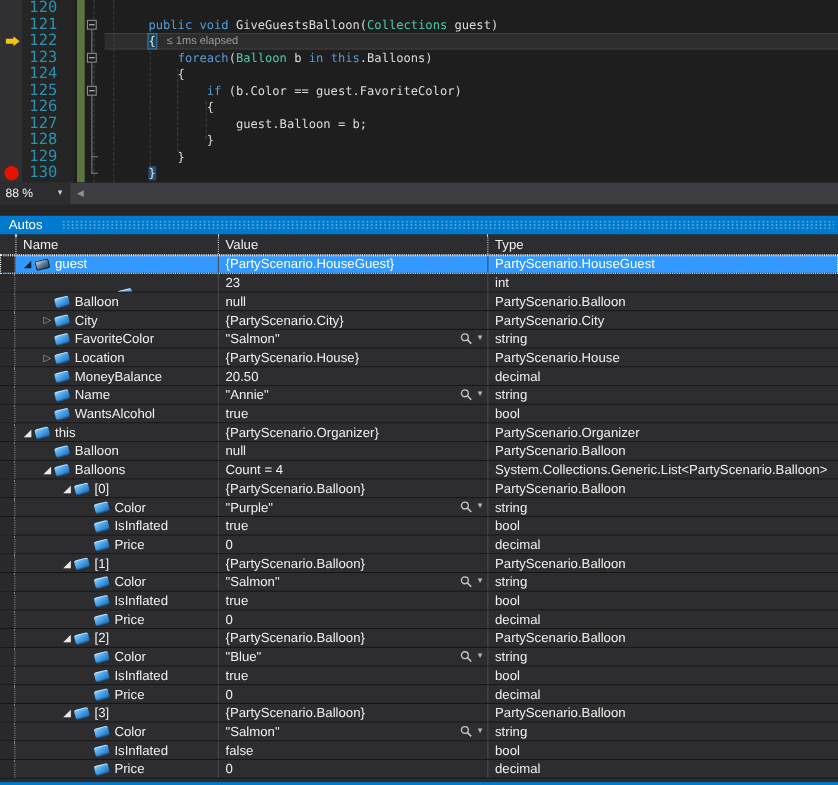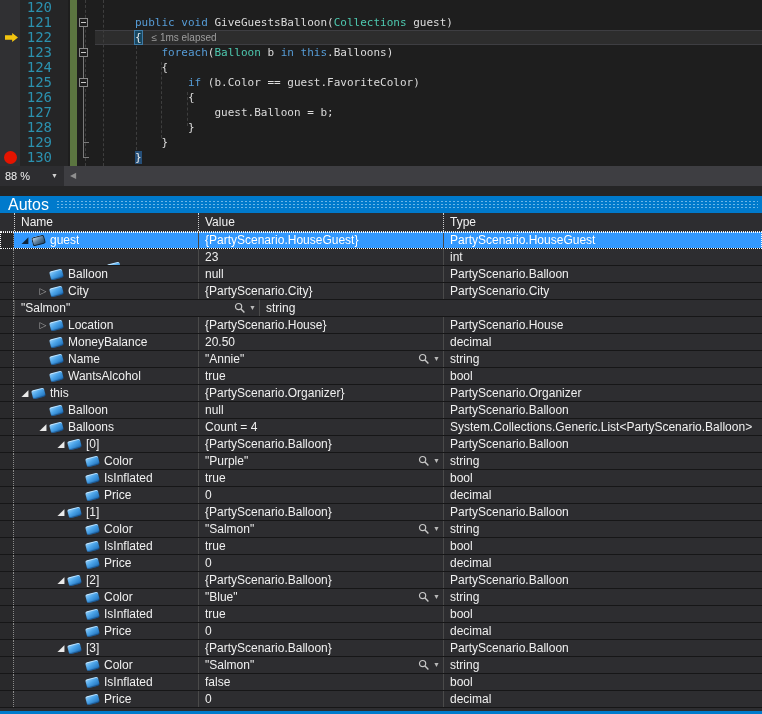--- a/index.html
+++ b/index.html
@@ -41,21 +41,21 @@
   #zoom-combo{position:absolute;left:0;top:0;width:64px;height:20px;background:#2D2D30;
         color:#F1F1F1;font-size:11px;line-height:20px;}
   #zoom-combo .lbl{padding-left:5px;}
   #zoom-combo .caret{position:absolute;right:6px;top:0;font-size:7px;color:#D0D0D0;line-height:20px;}
   #hscroll-arrow{position:absolute;left:70px;top:0;font-size:8px;color:#8F8F8F;line-height:20px;}
   #gapstrip{position:absolute;left:0;top:186px;width:762px;height:10px;background:#252526;}
 
   
   #autos{position:absolute;left:0;top:196px;width:762px;height:515px;background:#2D2D30;overflow:hidden;}
   #autos-title{position:relative;height:17px;background:var(--accent);}
-  #autos-title .t{position:absolute;left:8px;top:0;line-height:17px;font-size:16px;color:#FFFFFF;}
+  #autos-title .t{position:absolute;left:8px;top:0;line-height:17px;font-size:12px;color:#FFFFFF;}
   #autos-title .dots{position:absolute;left:56px;right:4px;top:4px;bottom:4px;
         background-image:radial-gradient(#6CB6E8 0.8px,transparent 1px);background-size:4px 3px;}
   #grid-header{display:flex;height:19px;box-sizing:border-box;background:#2D2D30;
         border-bottom:1px dotted #E6E6E6;color:#F1F1F1;font-size:12px;}
   #grid-header .hc{box-sizing:border-box;line-height:18px;padding-left:6px;border-left:1px dotted #CFCFCF;overflow:hidden;}
   #grid-header .hgut{width:14px;border-left:none;}
   #grid-header .hname{width:184px;}
   #grid-header .hval{width:245px;}
   #grid-header .htype{flex:1;}
   #rows{position:relative;}
@@ -202,20 +202,25 @@
             <span class="picon"></span>
             <span class="name-text">City</span>
           </div>
           <div class="c cval">
             <span class="val-text">{PartyScenario.City}</span>
           </div>
           <div class="c ctype">PartyScenario.City</div>
         </div>
         <div class="row">
           <div class="gut"></div>
+          <div class="c cname" style="padding-left: 22px;">
+            <span class="expander"></span>
+            <span class="picon"></span>
+            <span class="name-text">FavoriteColor</span>
+          </div>
           <div class="c cval">
             <span class="val-text">"Salmon"</span>
             <span class="mag-wrap">
               <span>
                 <svg width="12" height="12" viewBox="0 0 12 12">
                   <circle cx="4.6" cy="4.6" r="3.1" fill="none" stroke="#C8C8C8" stroke-width="1.2"></circle>
                   <line x1="7" y1="7" x2="10.4" y2="10.4" stroke="#C8C8C8" stroke-width="1.4"></line>
                 </svg>
               </span>
               <span class="mag-caret">▼</span>

